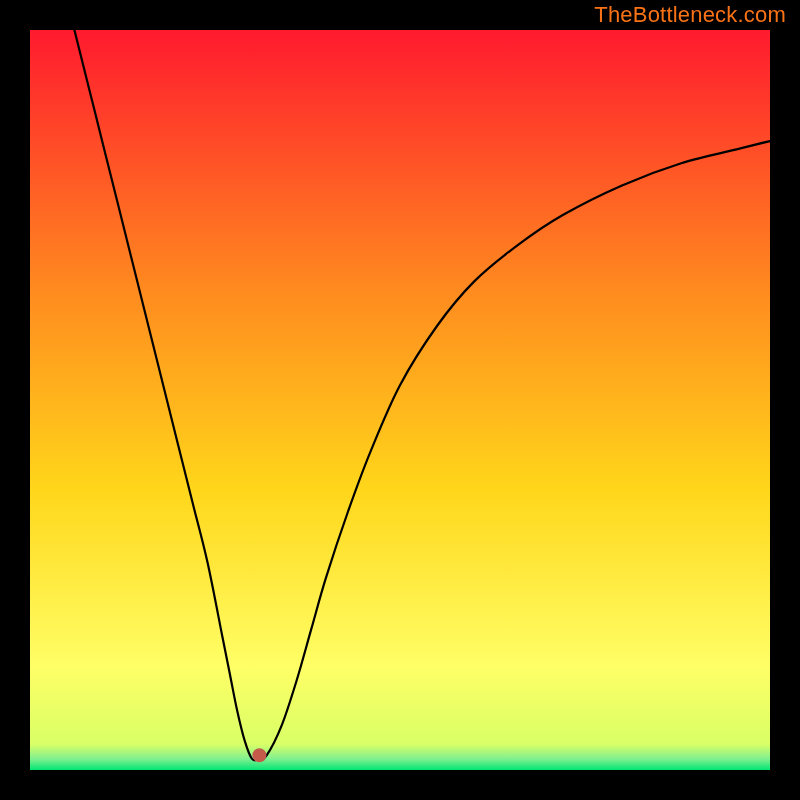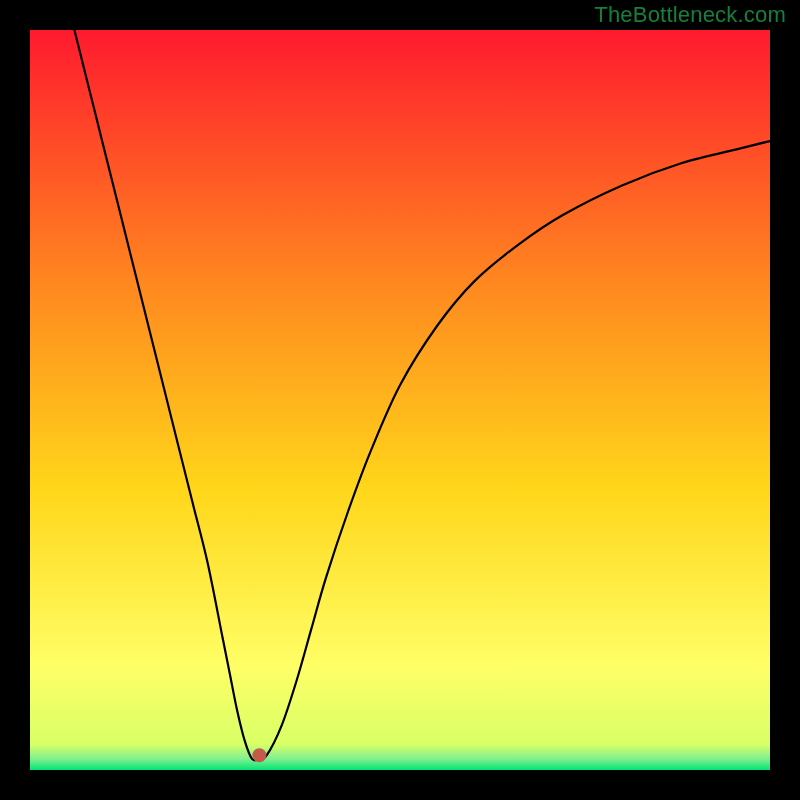--- a/index.html
+++ b/index.html
@@ -14,21 +14,21 @@
   .frame {
     position: relative;
     width: 800px;
     height: 800px;
     background: #000;
   }
   .watermark {
     position: absolute;
     top: 2px;
     right: 14px;
-    color: #15803d;
+    color: #f97316;
     font-size: 22px;
     font-weight: 400;
     letter-spacing: 0.2px;
     z-index: 5;
   }
   .plot {
     position: absolute;
     left: 30px;
     top: 30px;
     width: 740px;

